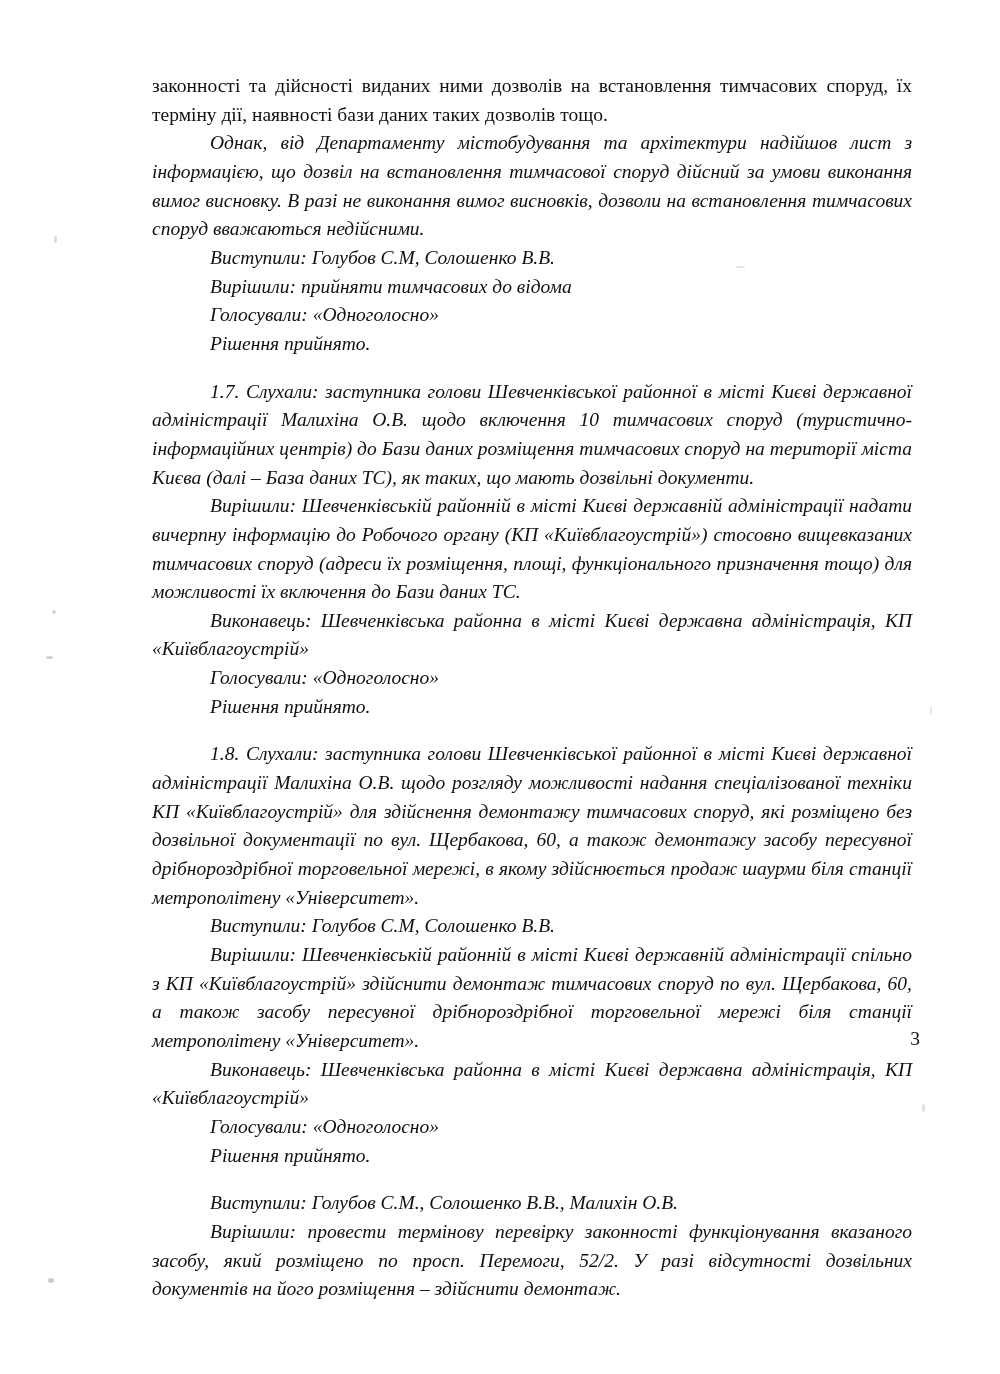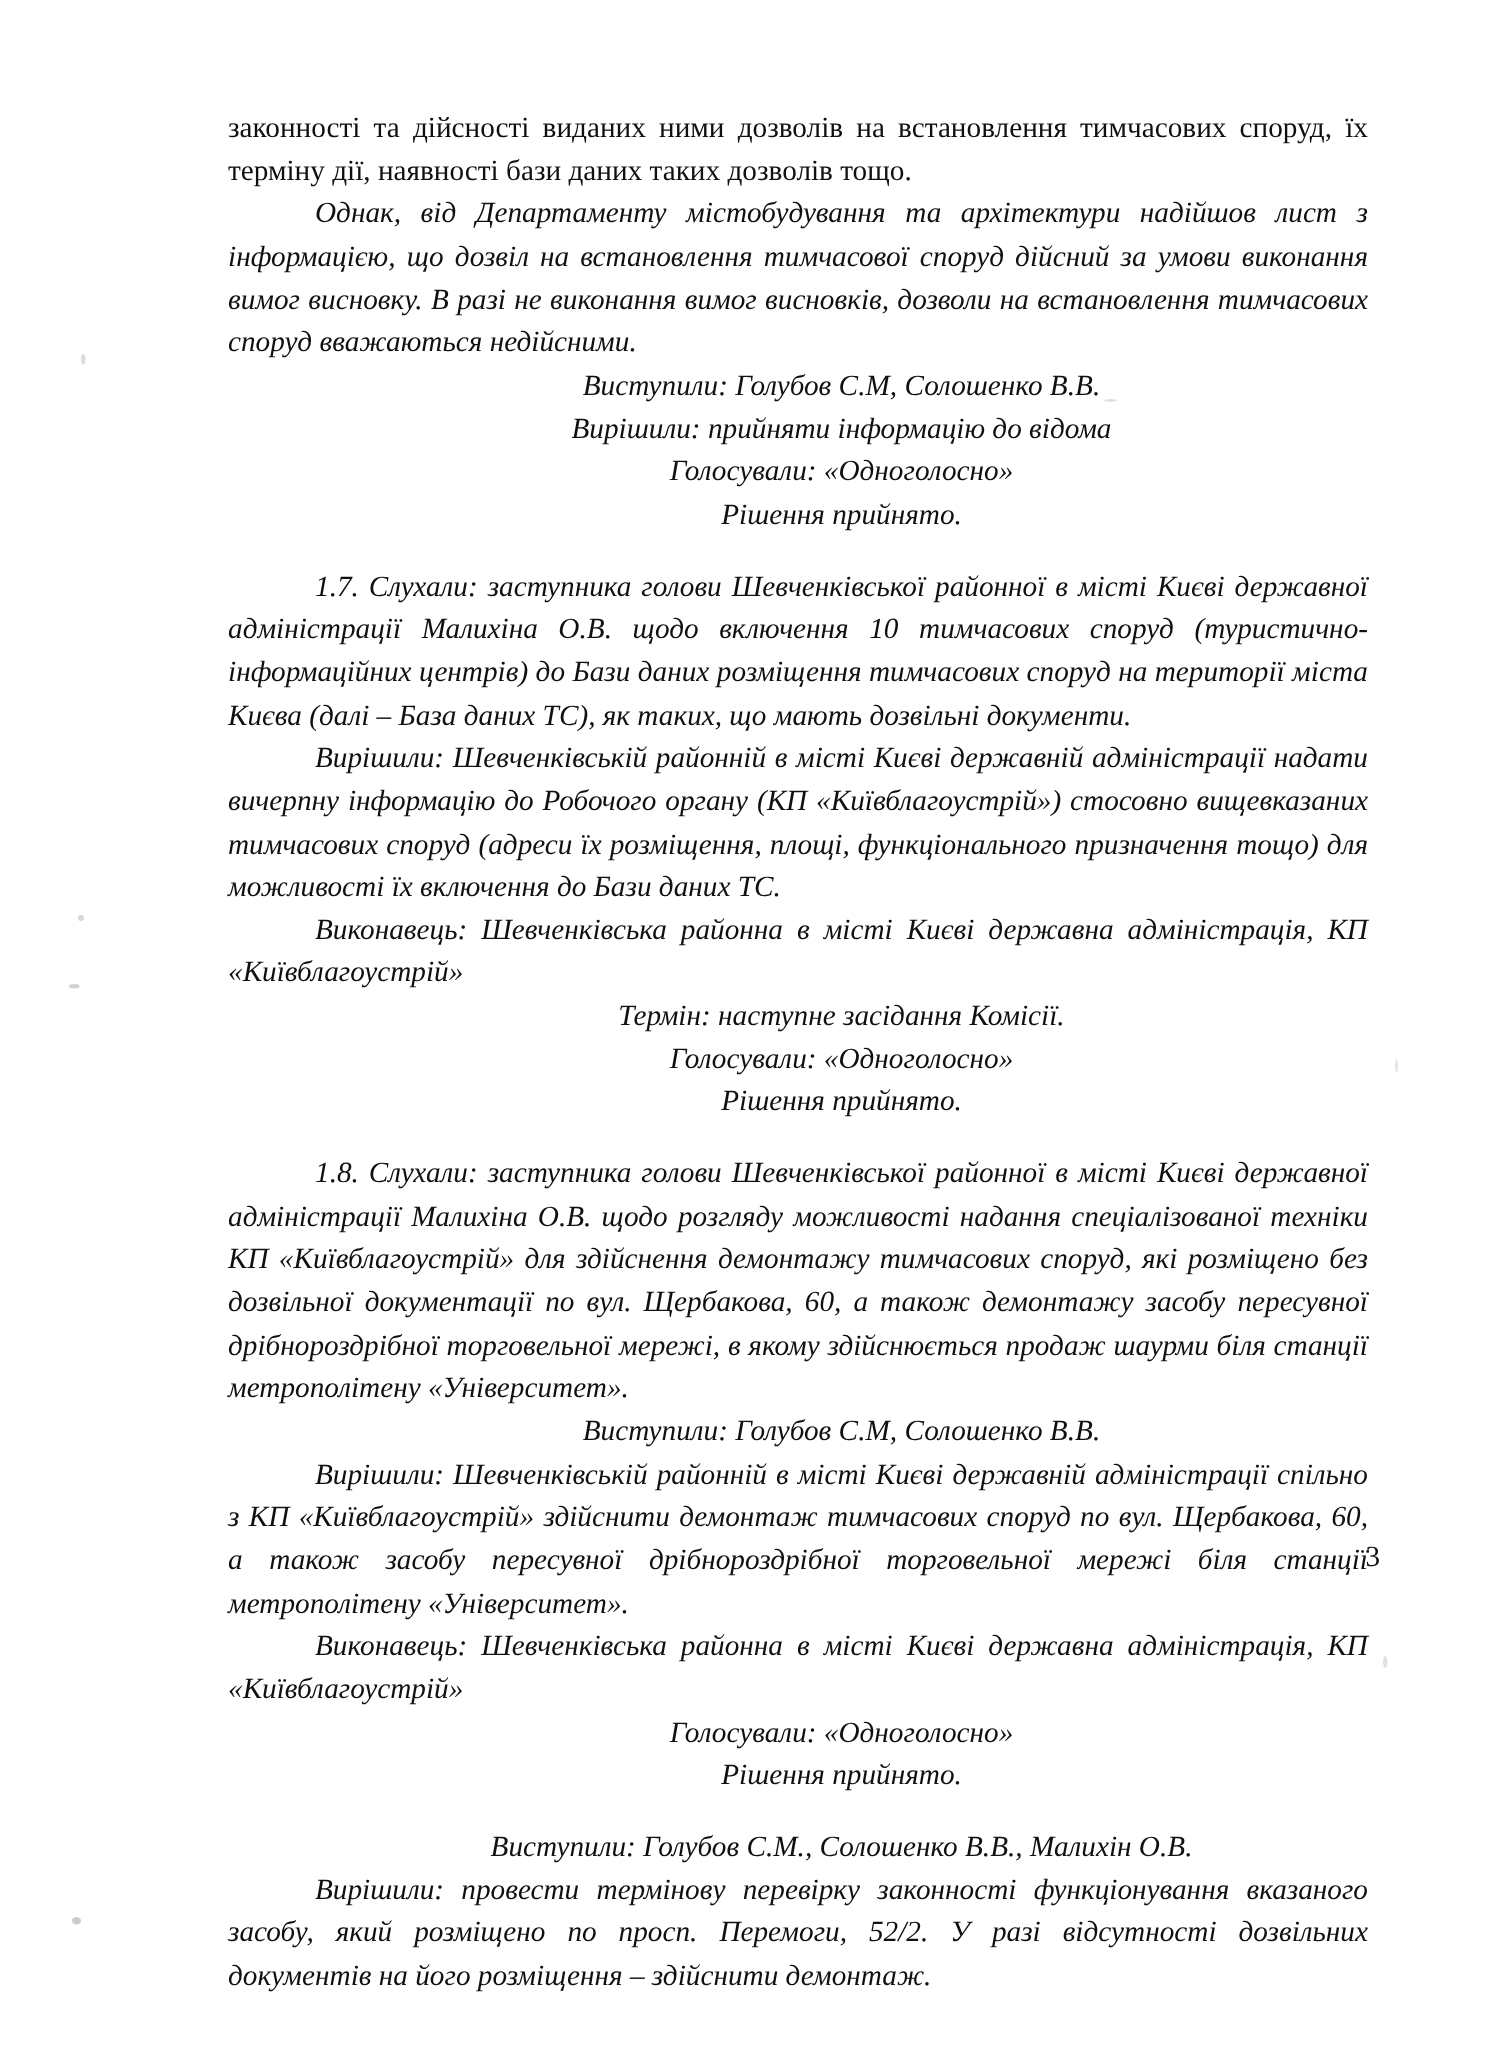--- a/index.html
+++ b/index.html
@@ -36,21 +36,21 @@
     text-align: justify;
   }
   p.ind {
     text-indent: 58px;
     font-style: italic;
   }
   p.noind {
     text-indent: 0;
   }
   p.last-left {
-    text-align: center;
+    text-align: left;
   }
   .gap {
     height: 19px;
   }
   .page-number {
     position: absolute;
     right: 80px;
     bottom: 58px;
     font-size: 19.5px;
     font-family: "Liberation Serif", "DejaVu Serif", serif;
@@ -74,30 +74,29 @@
 </head>
 <body>
 
 <div class="page">
 
   <div class="doc-body">
 
     <p class="noind">законності та дійсності виданих ними дозволів на встановлення тимчасових споруд, їх терміну дії, наявності бази даних таких дозволів тощо.</p>
     <p class="ind">Однак, від Департаменту містобудування та архітектури надійшов лист з інформацією, що дозвіл на встановлення тимчасової споруд дійсний за умови виконання вимог висновку. В разі не виконання вимог висновків, дозволи на встановлення тимчасових споруд вважаються недійсними.</p>
     <p class="ind last-left">Виступили: Голубов С.М, Солошенко В.В.</p>
-    <p class="ind last-left">Вирішили: прийняти інформацію до відома</p>
+    <p class="ind last-left">Вирішили: прийняти тимчасових до відома</p>
     <p class="ind last-left">Голосували: «Одноголосно»</p>
     <p class="ind last-left">Рішення прийнято.</p>
 
     <div class="gap"></div>
 
     <p class="ind">1.7. Слухали: заступника голови Шевченківської районної в місті Києві державної адміністрації Малихіна О.В. щодо включення 10 тимчасових споруд (туристично-інформаційних центрів) до Бази даних розміщення тимчасових споруд на території міста Києва (далі – База даних ТС), як таких, що мають дозвільні документи.</p>
     <p class="ind">Вирішили: Шевченківській районній в місті Києві державній адміністрації надати вичерпну інформацію до Робочого органу (КП «Київблагоустрій») стосовно вищевказаних тимчасових споруд (адреси їх розміщення, площі, функціонального призначення тощо) для можливості їх включення до Бази даних ТС.</p>
     <p class="ind">Виконавець: Шевченківська районна в місті Києві державна адміністрація, КП «Київблагоустрій»</p>
-    <p class="ind last-left">Термін: наступне засідання Комісії.</p>
     <p class="ind last-left">Голосували: «Одноголосно»</p>
     <p class="ind last-left">Рішення прийнято.</p>
 
     <div class="gap"></div>
 
     <p class="ind">1.8. Слухали: заступника голови Шевченківської районної в місті Києві державної адміністрації Малихіна О.В. щодо розгляду можливості надання спеціалізованої техніки КП «Київблагоустрій» для здійснення демонтажу тимчасових споруд, які розміщено без дозвільної документації по вул. Щербакова, 60, а також демонтажу засобу пересувної дрібнороздрібної торговельної мережі, в якому здійснюється продаж шаурми біля станції метрополітену «Університет».</p>
     <p class="ind last-left">Виступили: Голубов С.М, Солошенко В.В.</p>
     <p class="ind">Вирішили: Шевченківській районній в місті Києві державній адміністрації спільно з КП «Київблагоустрій» здійснити демонтаж тимчасових споруд по вул. Щербакова, 60, а також засобу пересувної дрібнороздрібної торговельної мережі біля станції метрополітену «Університет».</p>
     <p class="ind">Виконавець: Шевченківська районна в місті Києві державна адміністрація, КП «Київблагоустрій»</p>
     <p class="ind last-left">Голосували: «Одноголосно»</p>

